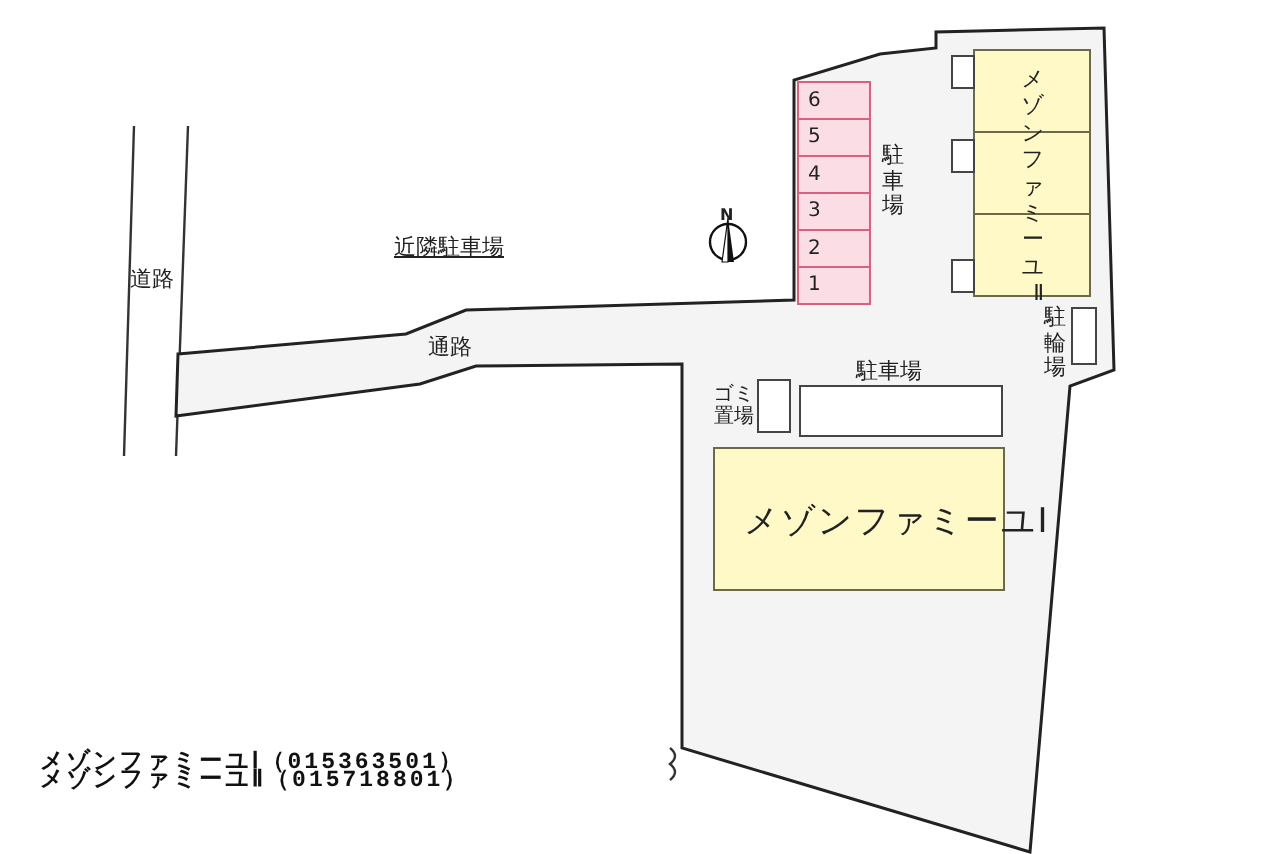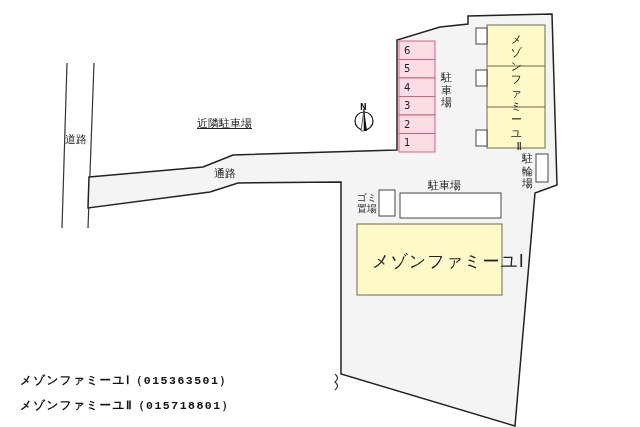--- a/index.html
+++ b/index.html
@@ -74,13 +74,13 @@
 <div class="vlbl" style="left:510px;top:33px;line-height:1.22;">メゾンファミーユⅡ</div>
 
 <div class="stall-num" style="left:404px;top:45px;">6</div>
 <div class="stall-num" style="left:404px;top:63px;">5</div>
 <div class="stall-num" style="left:404px;top:82px;">4</div>
 <div class="stall-num" style="left:404px;top:100px;">3</div>
 <div class="stall-num" style="left:404px;top:119px;">2</div>
 <div class="stall-num" style="left:404px;top:137px;">1</div>
 
 <div class="legend" style="top:373px;">メゾンファミーユⅠ（015363501）</div>
-<div class="legend" style="top:398px;">メゾンファミーユⅡ（015718801）</div>
+<div class="legend" style="top:382px;">メゾンファミーユⅡ（015718801）</div>
 
 </body></html>

